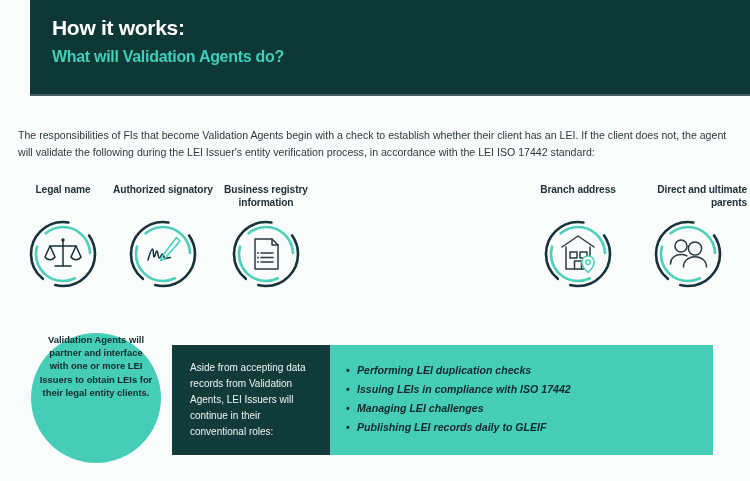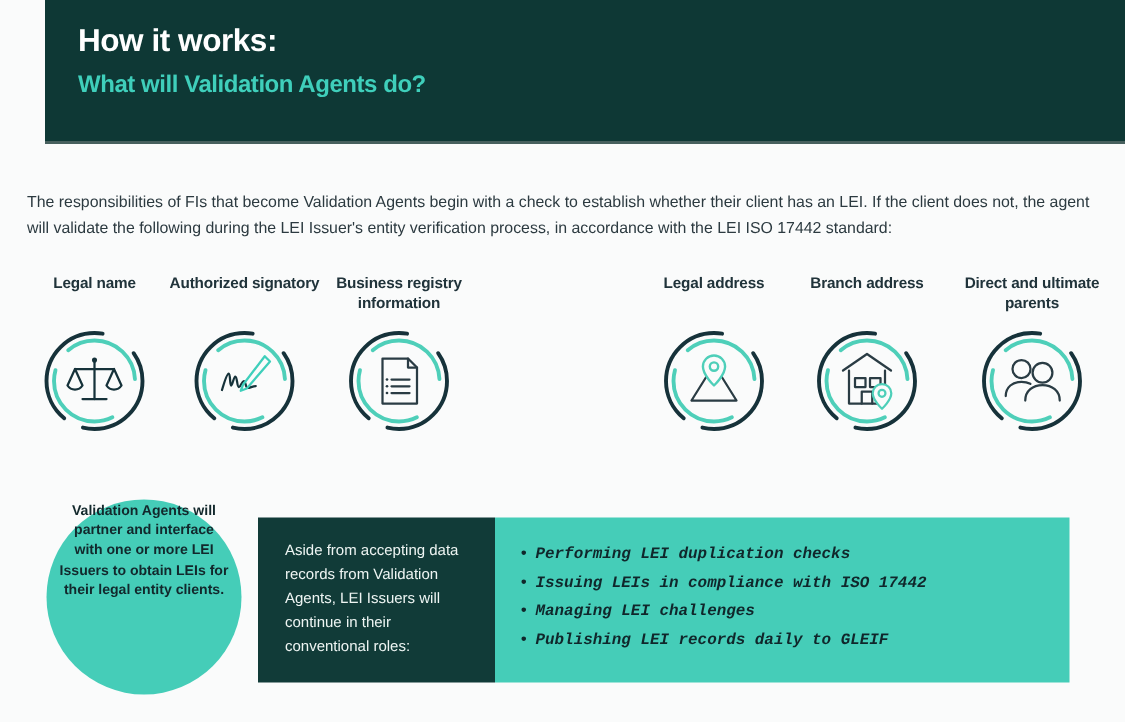--- a/index.html
+++ b/index.html
@@ -141,21 +141,20 @@
     list-style: none;
   }
   .teal-panel li {
     font-size: 10.6px;
     font-weight: bold;
     font-style: italic;
     line-height: 19px;
     color: #10272b;
     position: relative;
     padding-left: 11px;
-    font-family: Liberation Mono, monospace;
   }
   .teal-panel li::before {
     content: "\2022";
     position: absolute;
     left: 0;
     top: -0.5px;
     font-style: normal;
   }
 </style>
 </head>
@@ -220,36 +219,20 @@
           <path d="M20 41 c2-7 3.5-11 4.5-11 c1.2 0 0.6 8 1.6 8 c1 0 1.6-6 2.8-6 c1.3 0 1 7 2.4 7 c1.2 0 2-4 3.2-4 c1.5 0 1 4.6 2.6 4.6 c1.6 0 3.4-1.2 5.4-1.2"></path>
         </g>
         <g stroke="#3fcfbb" stroke-width="1.5" fill="none" stroke-linecap="round" stroke-linejoin="round">
           <path d="M48.5 18.5 L52 22 L36.5 40 L32.5 41.5 L34 37.5 Z"></path>
         </g>
       </svg>
     </div>
   </div>
 
 
-  <div class="icon-col" style="left:409px;">
-    <div class="icon-label">Legal address</div>
-    <div class="icon-circle-wrap">
-      <svg width="70" height="70" viewBox="0 0 70 70">
-        <circle cx="35" cy="35" r="32" fill="none" stroke="#16323a" stroke-width="2.6" stroke-linecap="round" stroke-dasharray="78 14 84 25" stroke-dashoffset="20"></circle>
-        <circle cx="35" cy="35" r="27" fill="none" stroke="#4ecfb9" stroke-width="2.6" stroke-linecap="round" stroke-dasharray="62 16 60 32" stroke-dashoffset="-30"></circle>
-        <g stroke="#2a3c44" stroke-width="1.5" fill="none" stroke-linecap="round" stroke-linejoin="round">
-          <path d="M30 32 L20 48 L50 48 L40 32"></path>
-        </g>
-        <g stroke="#4ecfb9" stroke-width="1.6" fill="#fafbfb" stroke-linejoin="round">
-          <path d="M35 18 a7.4 7.4 0 0 1 7.4 7.4 c0 5.6-7.4 12.6-7.4 12.6 s-7.4-7-7.4-12.6 A7.4 7.4 0 0 1 35 18 Z"></path>
-          <circle cx="35" cy="25.4" r="2.8" fill="none"></circle>
-        </g>
-      </svg>
-    </div>
-  </div>
 
   <div class="icon-col" style="left:511px;">
     <div class="icon-label">Branch address</div>
     <div class="icon-circle-wrap">
       <svg width="70" height="70" viewBox="0 0 70 70">
         <circle cx="35" cy="35" r="32" fill="none" stroke="#16323a" stroke-width="2.6" stroke-linecap="round" stroke-dasharray="78 14 84 25" stroke-dashoffset="20"></circle>
         <circle cx="35" cy="35" r="27" fill="none" stroke="#4ecfb9" stroke-width="2.6" stroke-linecap="round" stroke-dasharray="62 16 60 32" stroke-dashoffset="-30"></circle>
         <g stroke="#2a3c44" stroke-width="1.5" fill="none" stroke-linecap="round" stroke-linejoin="round">
           <path d="M19 28 L35 17 L51 28"></path>
           <path d="M23 28 L23 50 L47 50 L47 28"></path>
@@ -258,21 +241,21 @@
           <path d="M31.5 50 L31.5 42 L38.5 42 L38.5 50"></path>
         </g>
         <g stroke="#4ecfb9" stroke-width="1.5" fill="#fafbfb" stroke-linejoin="round">
           <path d="M45 37 a6.2 6.2 0 0 1 6.2 6.2 c0 4.6-6.2 10.3-6.2 10.3 s-6.2-5.7-6.2-10.3 A6.2 6.2 0 0 1 45 37 Z"></path>
           <circle cx="45" cy="43.2" r="2.3" fill="none"></circle>
         </g>
       </svg>
     </div>
   </div>
 
-  <div class="icon-col" style="left:621px;">
+  <div class="icon-col" style="left:621px;text-align:right;">
     <div class="icon-label">Direct and ultimate parents</div>
     <div class="icon-circle-wrap">
       <svg width="70" height="70" viewBox="0 0 70 70">
         <circle cx="35" cy="35" r="32" fill="none" stroke="#16323a" stroke-width="2.6" stroke-linecap="round" stroke-dasharray="78 14 84 25" stroke-dashoffset="20"></circle>
         <circle cx="35" cy="35" r="27" fill="none" stroke="#4ecfb9" stroke-width="2.6" stroke-linecap="round" stroke-dasharray="62 16 60 32" stroke-dashoffset="-30"></circle>
         <g stroke="#2a3c44" stroke-width="1.5" fill="none" stroke-linecap="round" stroke-linejoin="round">
           <circle cx="28" cy="27" r="6"></circle>
           <path d="M17.5 45 c0-6 4.7-9.5 10.5-9.5 c2.2 0 4.2 0.5 5.9 1.4"></path>
           <circle cx="42" cy="29.5" r="6.6"></circle>
           <path d="M30.5 48 c0-6.4 5.1-10.3 11.5-10.3 c6.4 0 11.5 3.9 11.5 10.3"></path>

